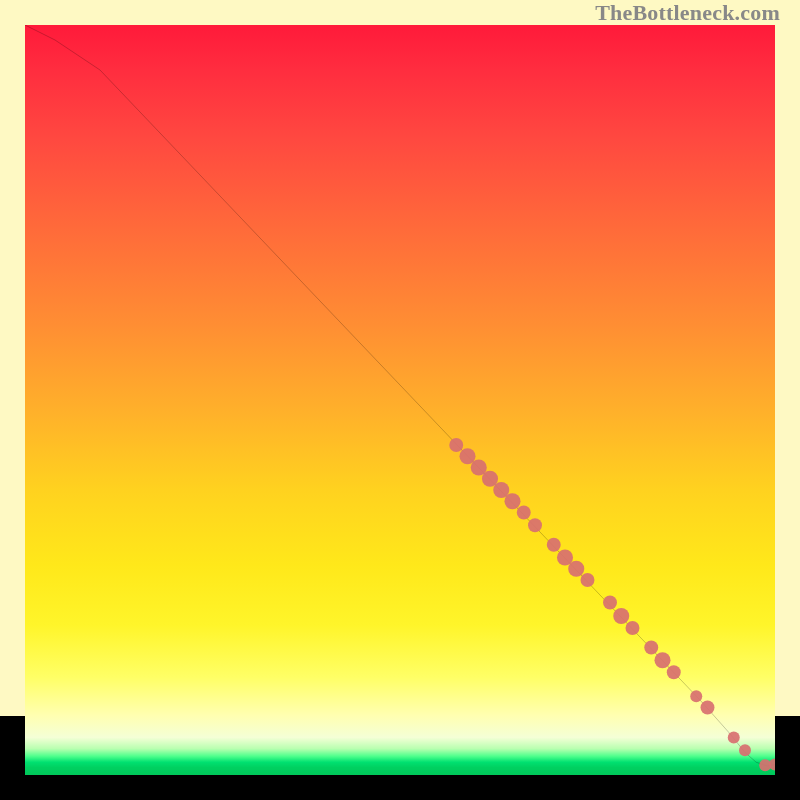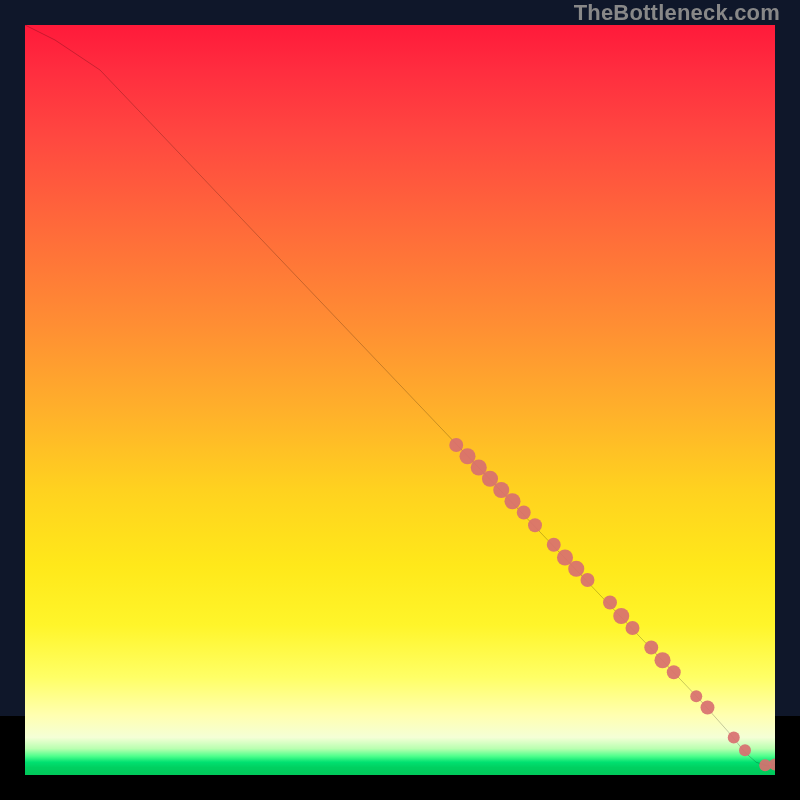--- a/index.html
+++ b/index.html
@@ -8,21 +8,22 @@
     width: 800px;
     height: 800px;
     background: #000;
     overflow: hidden;
     font-family: Arial, Helvetica, sans-serif;
   }
   .frame {
     position: relative;
     width: 800px;
     height: 716px;
-    background: #0f172a;
+    background: #fef9c3;
+    font-family: Liberation Serif, serif;
   }
   .watermark {
     position: absolute;
     top: 0;
     right: 20px;
     color: #888;
     font-size: 22px;
     font-weight: 600;
     letter-spacing: 0.2px;
     user-select: none;

